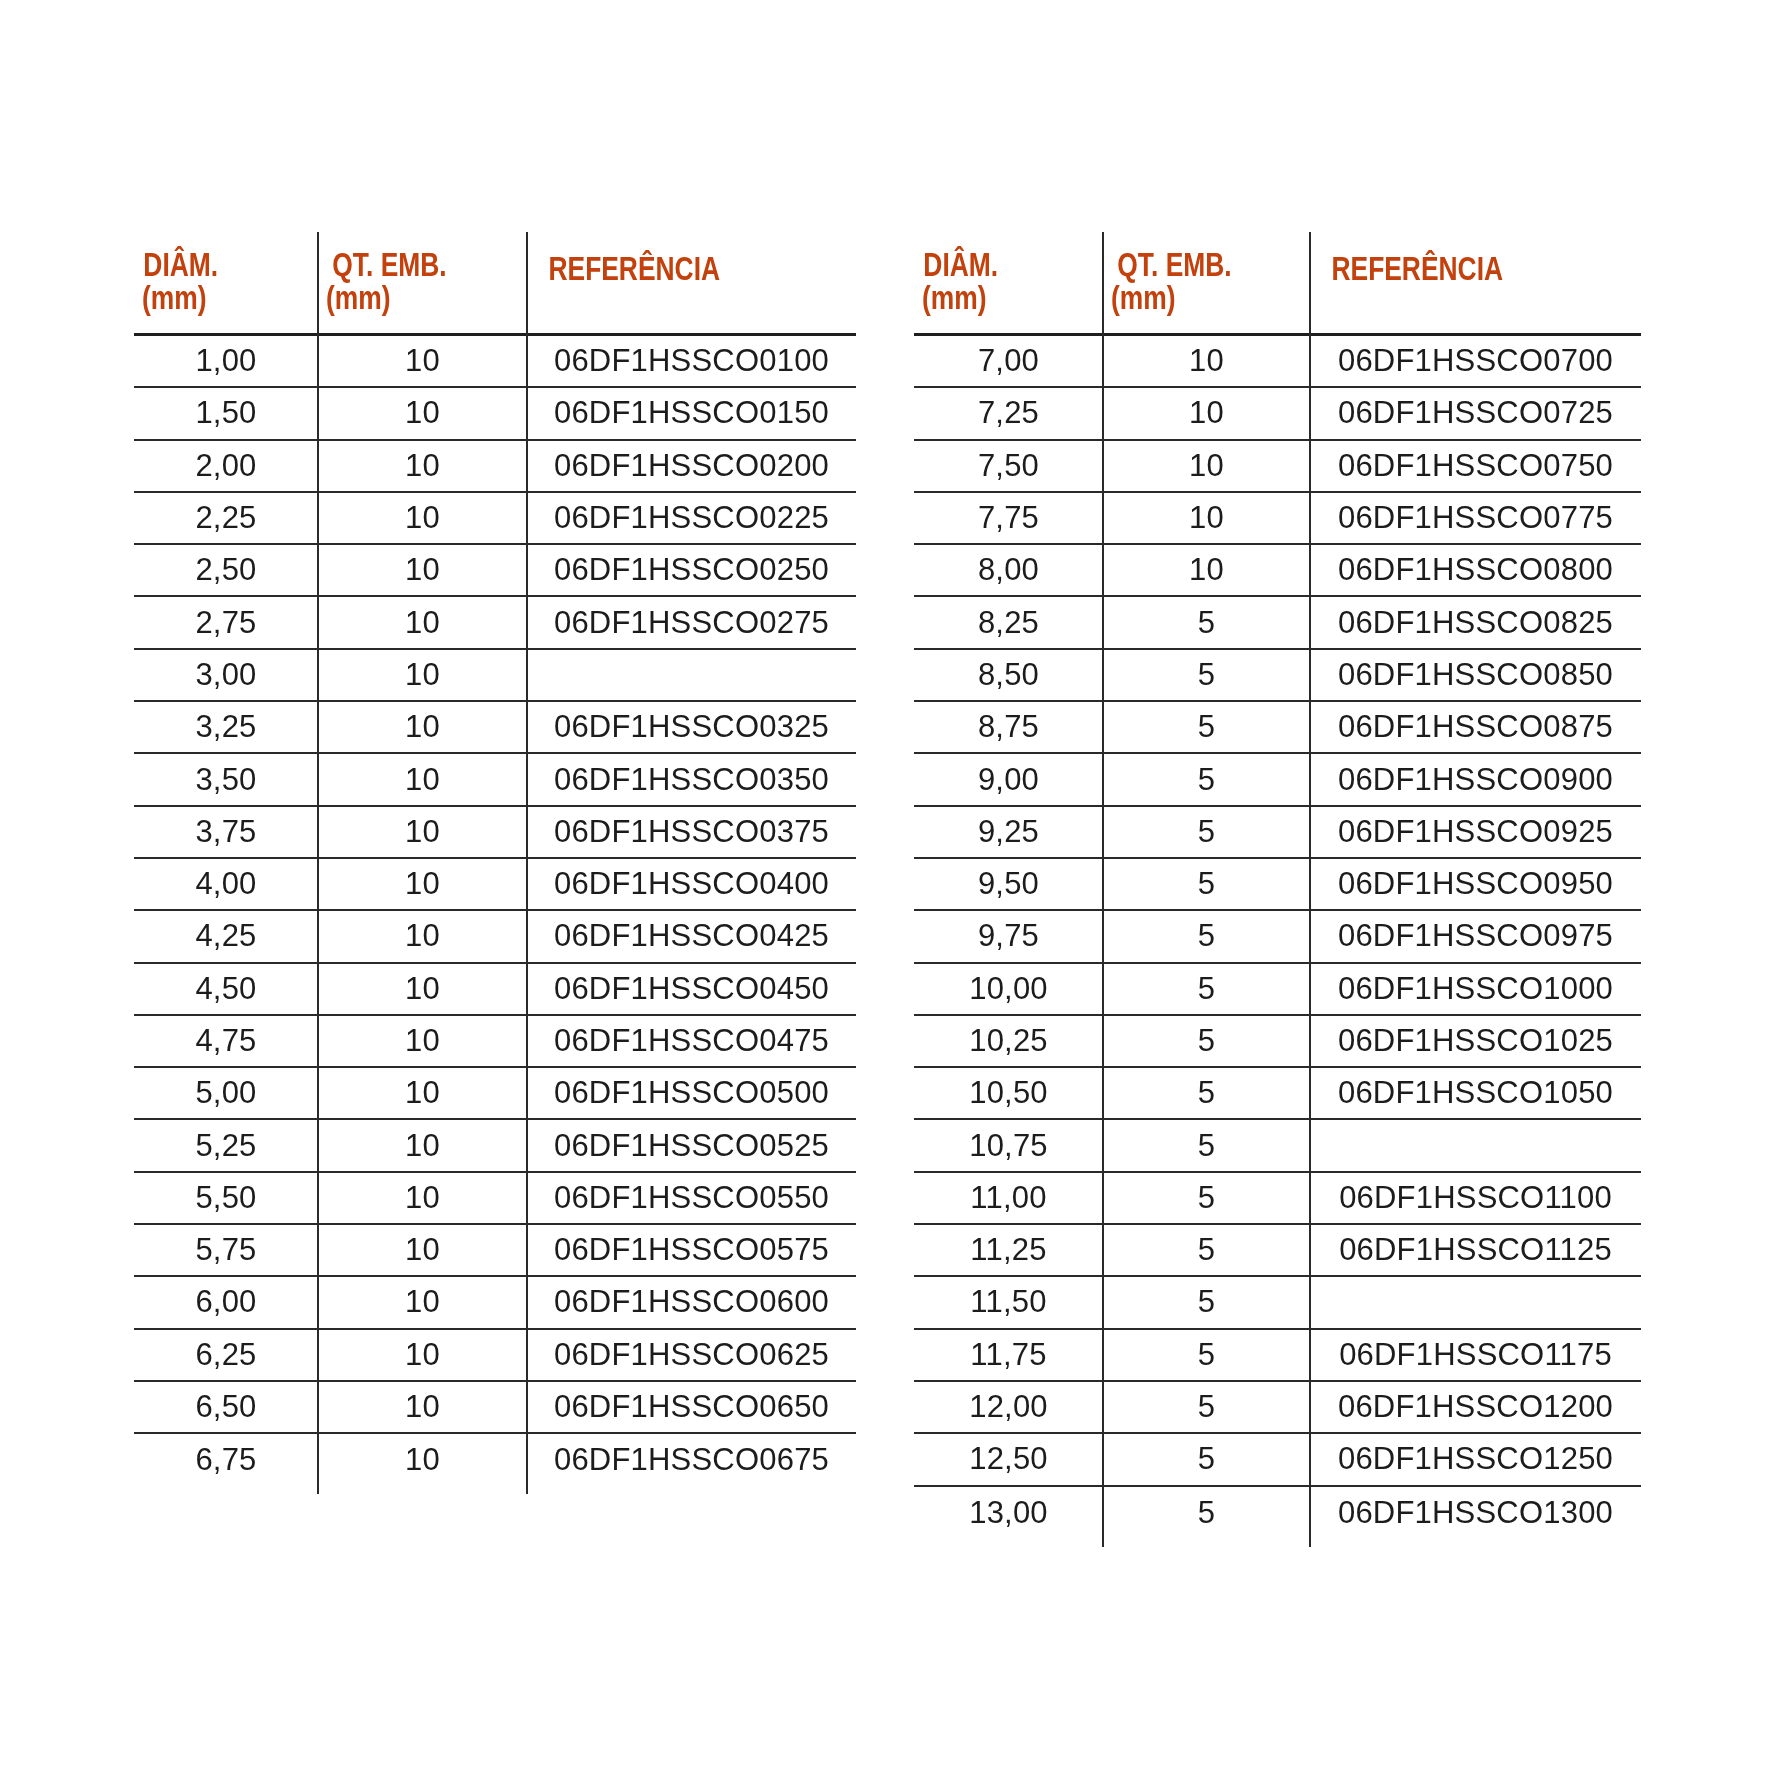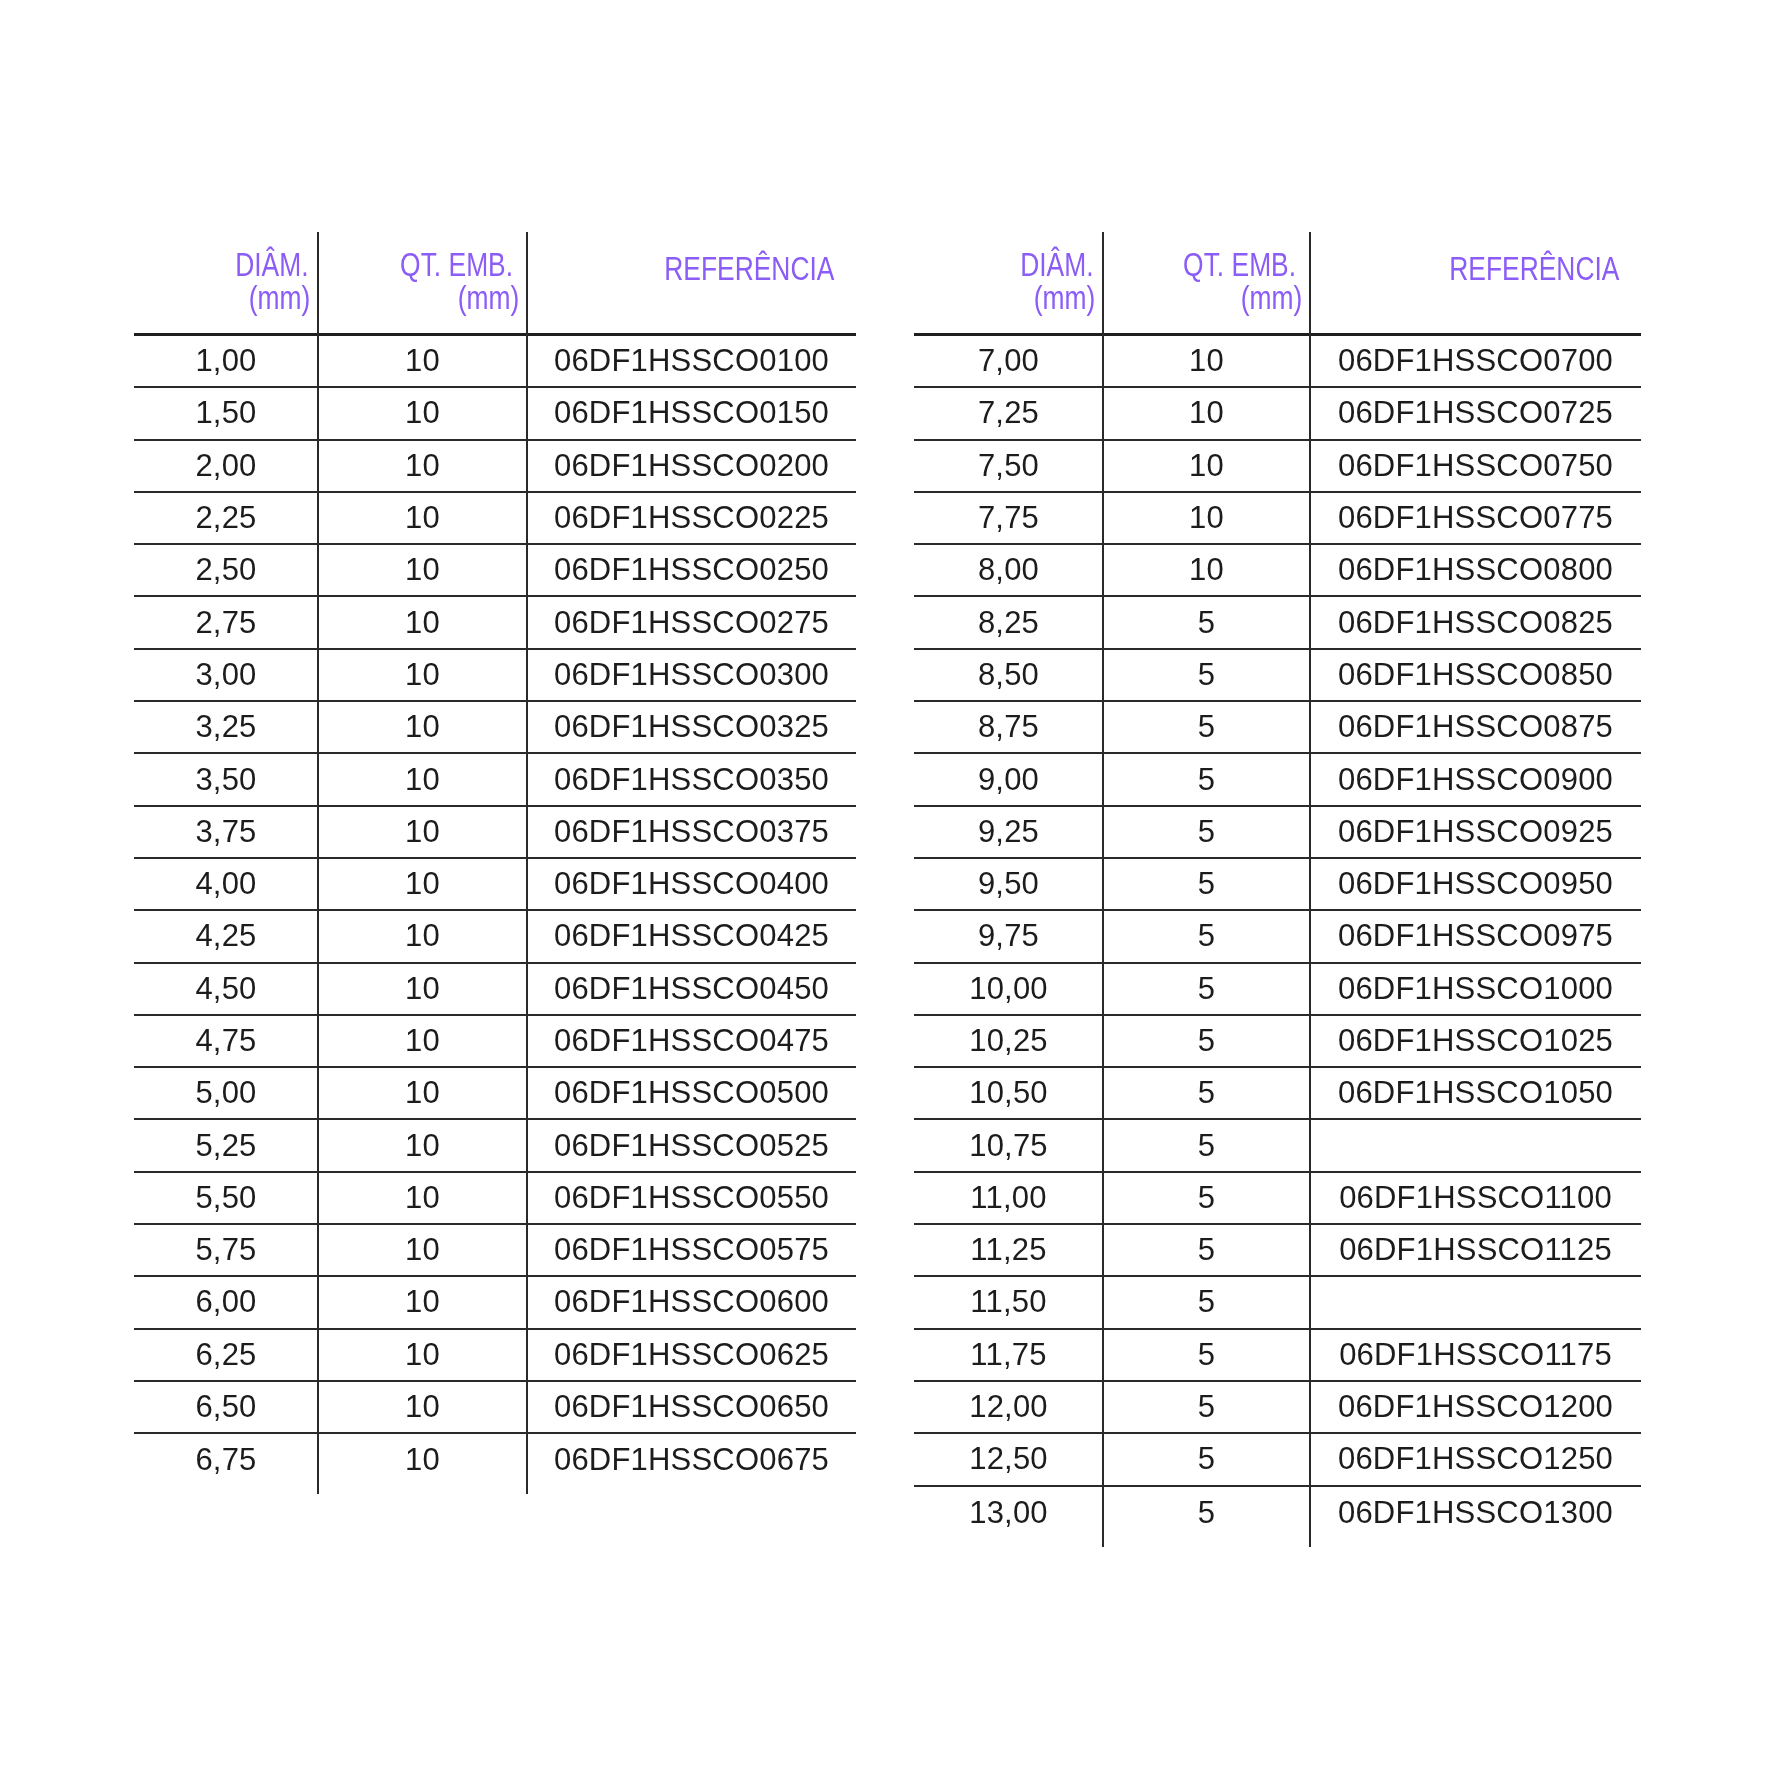--- a/index.html
+++ b/index.html
@@ -7,23 +7,23 @@
     width:1772px;height:1772px;background:#ffffff;position:relative;overflow:hidden;
     font-family:"Liberation Sans", sans-serif;
     -webkit-font-smoothing:antialiased;
   }
   .ptable{position:absolute;top:232px;}
   .ptable-left{left:134px;width:722px;}
   .ptable-right{left:914px;width:727px;}
 
   .thead{display:flex;height:104px;border-bottom:3px solid #1f1f1f;box-sizing:border-box;}
   .th{
-    display:flex;flex-direction:column;align-items:flex-end;justify-content:flex-start;
+    display:flex;flex-direction:column;align-items:flex-start;justify-content:flex-start;
     padding-top:16px;box-sizing:border-box;
-    font-weight:normal;font-size:33px;line-height:33px;color:#8b5cf6;
+    font-weight:bold;font-size:33px;line-height:33px;color:#c2410c;
   }
   .th.c3{padding-top:20px;}
   .cond{display:inline-block;transform:scaleX(0.8);transform-origin:50% 50%;white-space:nowrap;}
 
   .row{display:flex;height:52.3px;border-bottom:2px solid #2a2a2a;box-sizing:border-box;}
   .row:last-child{border-bottom:none;}
   .cell{
     display:flex;align-items:center;justify-content:center;
     font-size:31px;color:#1c1c1c;letter-spacing:0.2px;white-space:nowrap;
   }
@@ -81,21 +81,20 @@
         <div class="cell c3">06DF1HSSCO0250</div>
       </div>
       <div class="row">
         <div class="cell c1">2,75</div>
         <div class="cell c2">10</div>
         <div class="cell c3">06DF1HSSCO0275</div>
       </div>
       <div class="row">
         <div class="cell c1">3,00</div>
         <div class="cell c2">10</div>
-        <div class="cell c3">06DF1HSSCO0300</div>
       </div>
       <div class="row">
         <div class="cell c1">3,25</div>
         <div class="cell c2">10</div>
         <div class="cell c3">06DF1HSSCO0325</div>
       </div>
       <div class="row">
         <div class="cell c1">3,50</div>
         <div class="cell c2">10</div>
         <div class="cell c3">06DF1HSSCO0350</div>

